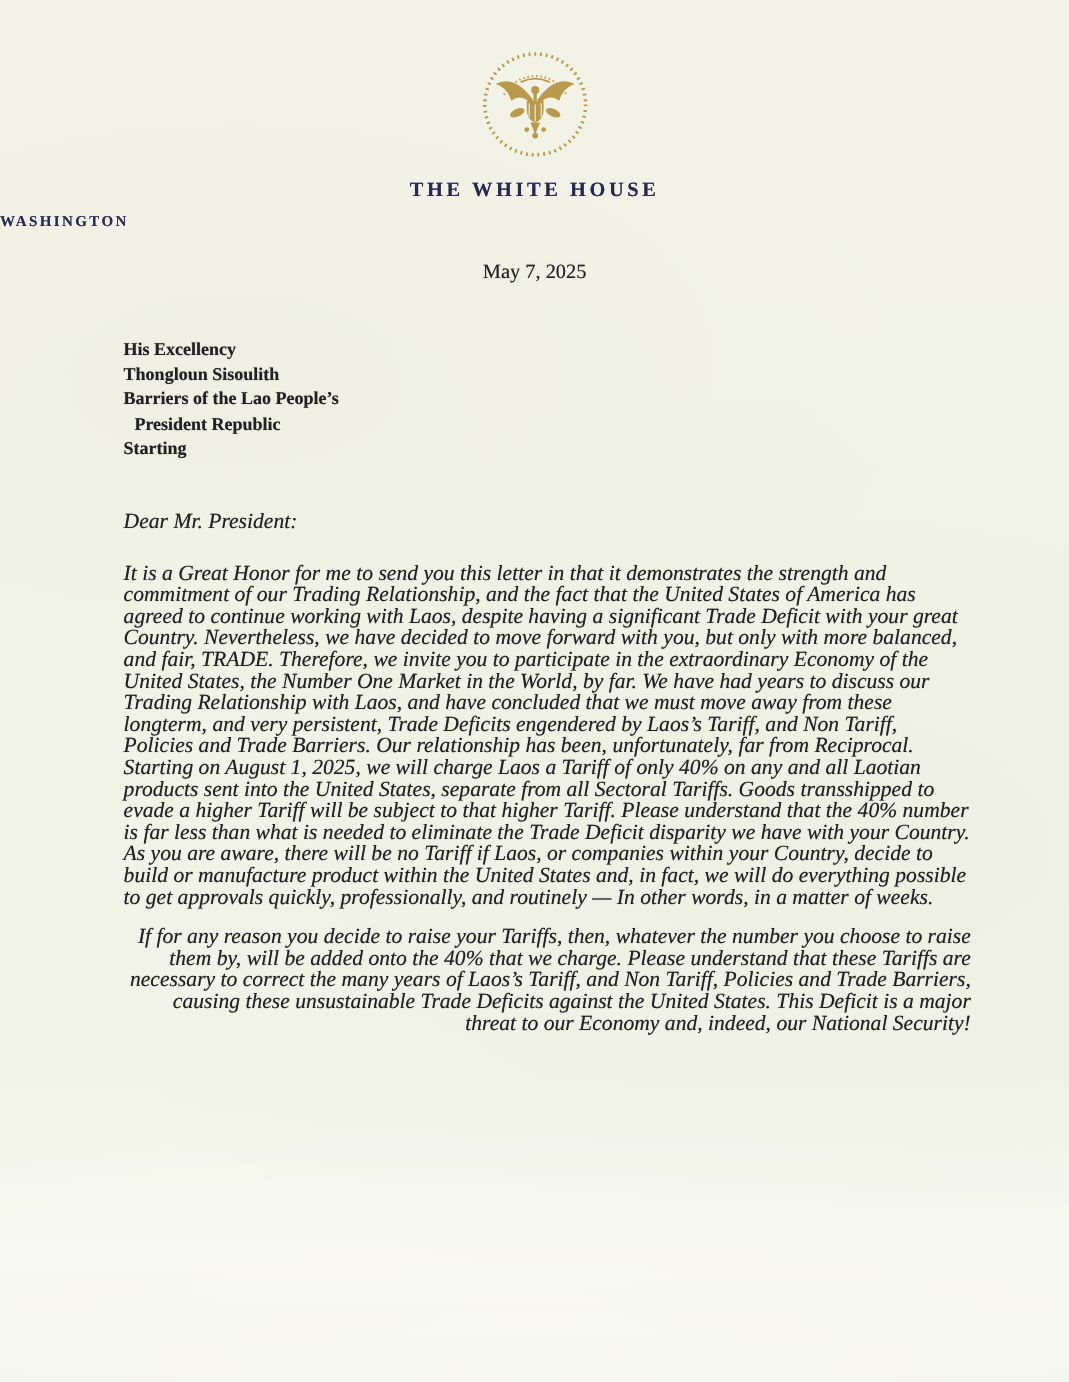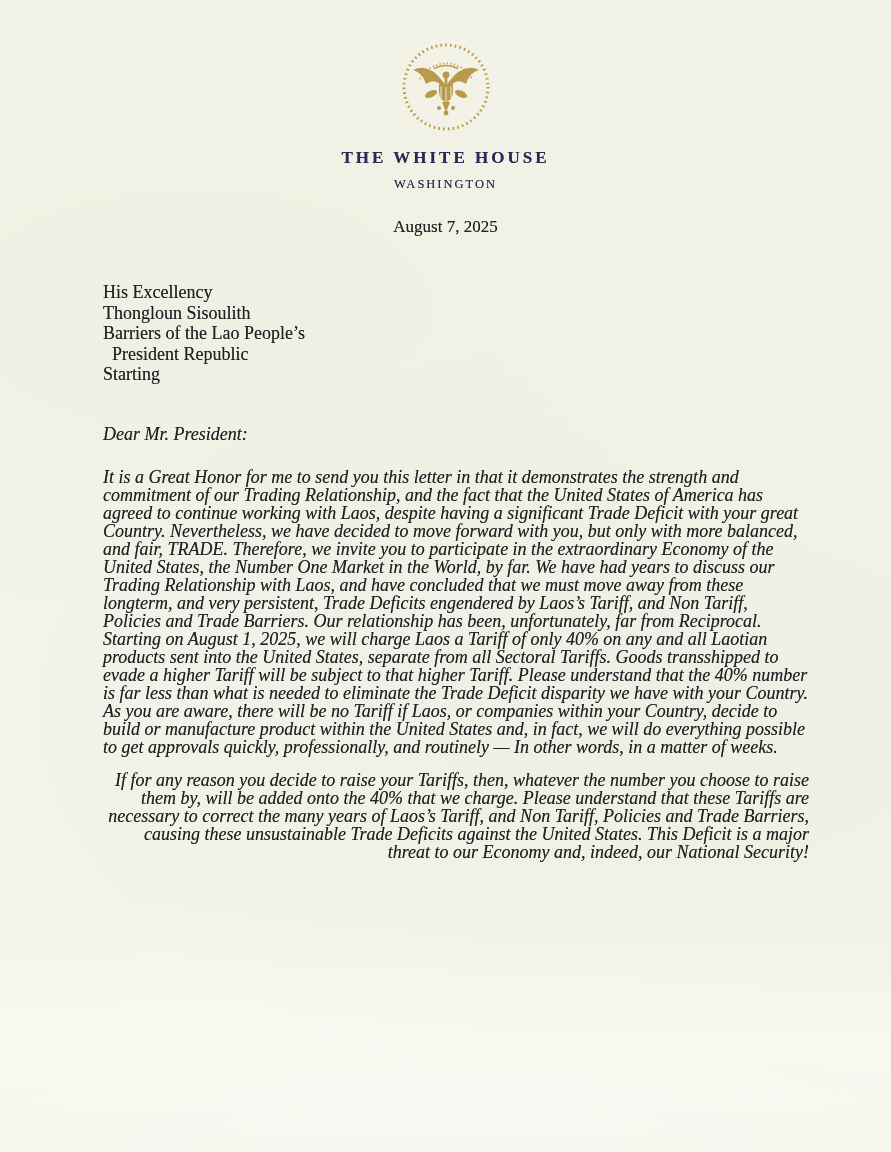--- a/index.html
+++ b/index.html
@@ -42,41 +42,41 @@
     font-weight: bold;
     letter-spacing: 3px;
     color: #272a52;
     text-shadow: 0 0 0.5px rgba(39,42,82,0.6);
   }
   .lh-sub {
     position: absolute;
     top: 177px;
     left: 0;
     width: 100%;
-    text-align: center;
     font-size: 12.5px;
-    font-weight: normal;
+    font-weight: bold;
     letter-spacing: 2px;
     color: #272a52;
     text-shadow: 0 0 0.5px rgba(39,42,82,0.6);
   }
   .date {
     position: absolute;
     top: 217px;
     left: 0;
     width: 100%;
     text-align: center;
     font-size: 17px;
   }
   .address {
     position: absolute;
     top: 282px;
     left: 103px;
-    font-size: 18px;
+    font-size: 15px;
     line-height: 20.6px;
+    font-weight: bold;
   }
   .address .indent {
     padding-left: 9px;
   }
   .content {
     position: absolute;
     top: 424px;
     left: 103px;
     width: 706px;
     font-size: 18px;
@@ -121,21 +121,21 @@
       </g>
       <g stroke="#f3f4e9" stroke-width="0.9" fill="none">
         <path d="M40,44 v12 M45,45 v14 M50,44 v12"></path>
       </g>
     </svg>
   </div>
 
   <div class="lh-title">THE WHITE HOUSE</div>
   <div class="lh-sub">WASHINGTON</div>
 
-  <div class="date scan-text">August 7, 2025</div>
+  <div class="date scan-text">May 7, 2025</div>
 
   <div class="address scan-text">
     <div>His Excellency</div>
     <div>Thongloun Sisoulith</div>
     <div>Barriers of the Lao People’s</div>
     <div class="indent">President Republic</div>
     <div>Starting</div>
   </div>
 
   <div class="content scan-text">

